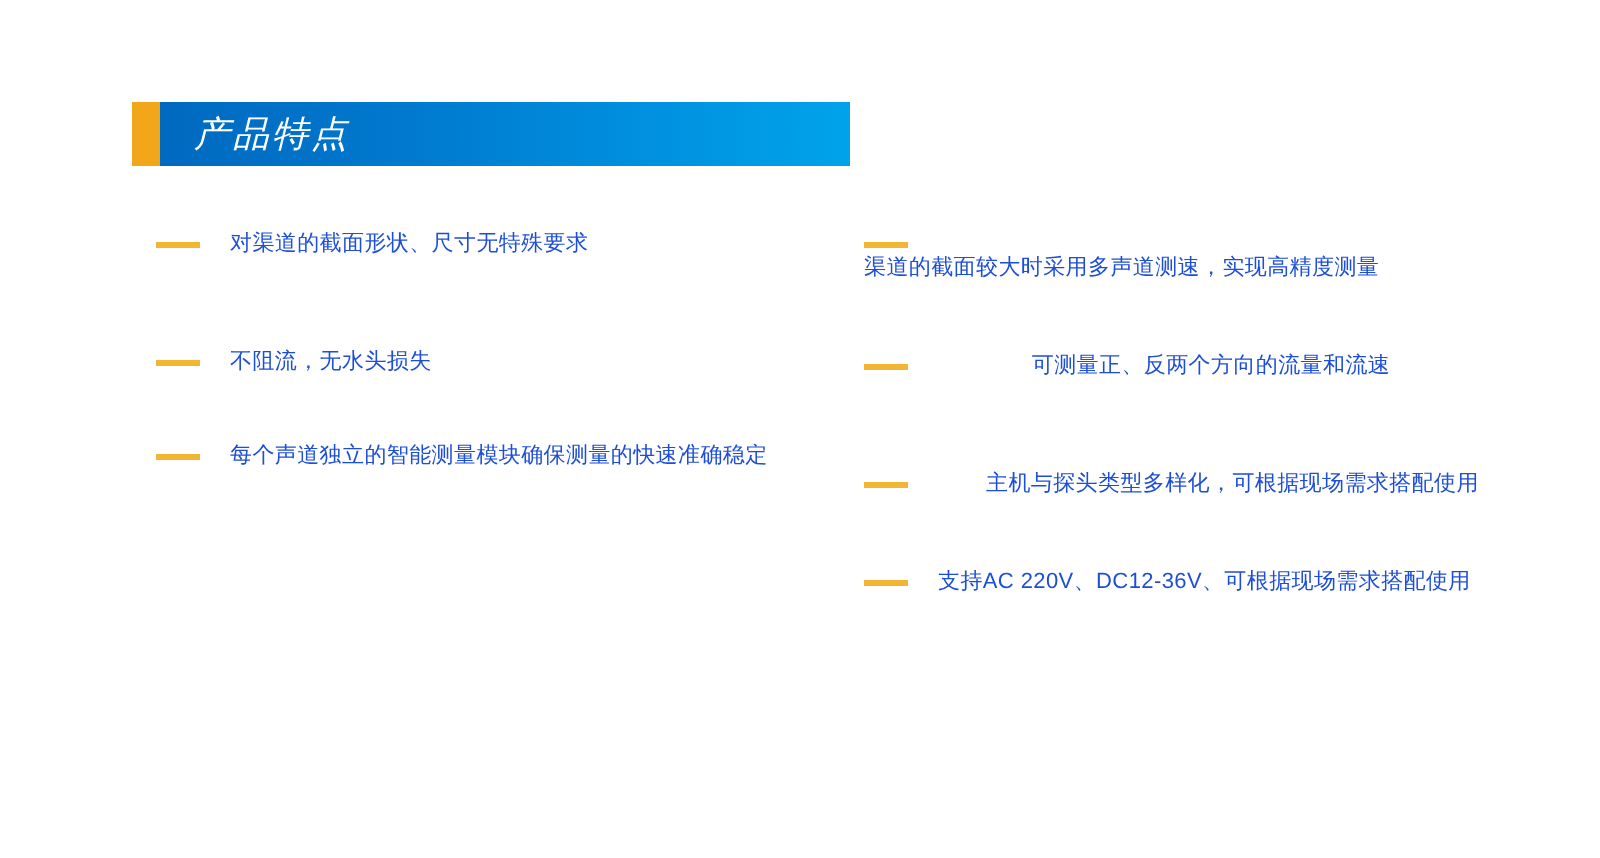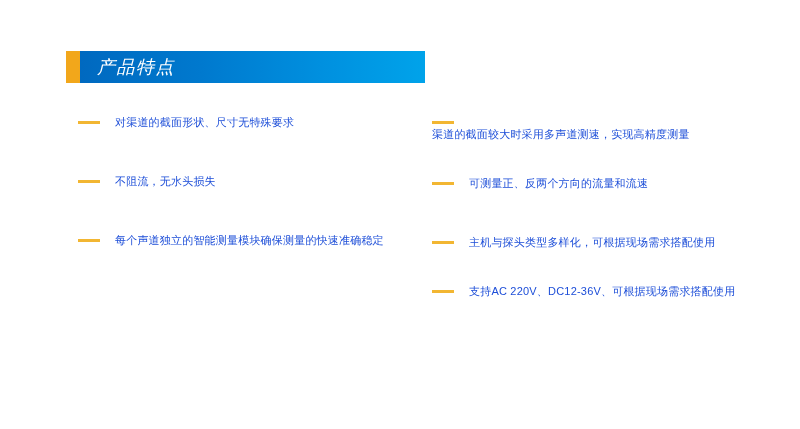--- a/index.html
+++ b/index.html
@@ -83,27 +83,27 @@
     flex: 1 1 auto;
     color: #1d4ed8;
     font-size: 11px;
     line-height: 21px;
     font-weight: 400;
     letter-spacing: 0.2px;
   }
 
   
   .column-left  .feature-item:nth-child(1) { margin-bottom: 38px; }
-  .column-left  .feature-item:nth-child(2) { margin-bottom: 38px; }
+  .column-left  .feature-item:nth-child(2) { margin-bottom: 26px; }
   .column-left  .feature-item:nth-child(3) { margin-bottom: 28px; }
   .column-left  .feature-item:nth-child(4) { margin-bottom: 20px; }
 
   .column-right .feature-item:nth-child(1) { margin-bottom: 28px; flex-direction: column; }
-  .column-right .feature-item:nth-child(2) { margin-bottom: 38px; }
-  .column-right .feature-item:nth-child(3) { margin-bottom: 28px; }
+  .column-right .feature-item:nth-child(2) { margin-bottom: 38px; text-align: center; }
+  .column-right .feature-item:nth-child(3) { margin-bottom: 28px; gap: 24px; }
 </style>
 </head>
 <body>
 
 <div class="header-band">
   <div class="header-accent"></div>
   <div class="header-bar">
     <span class="header-title">产品特点</span>
   </div>
 </div>

